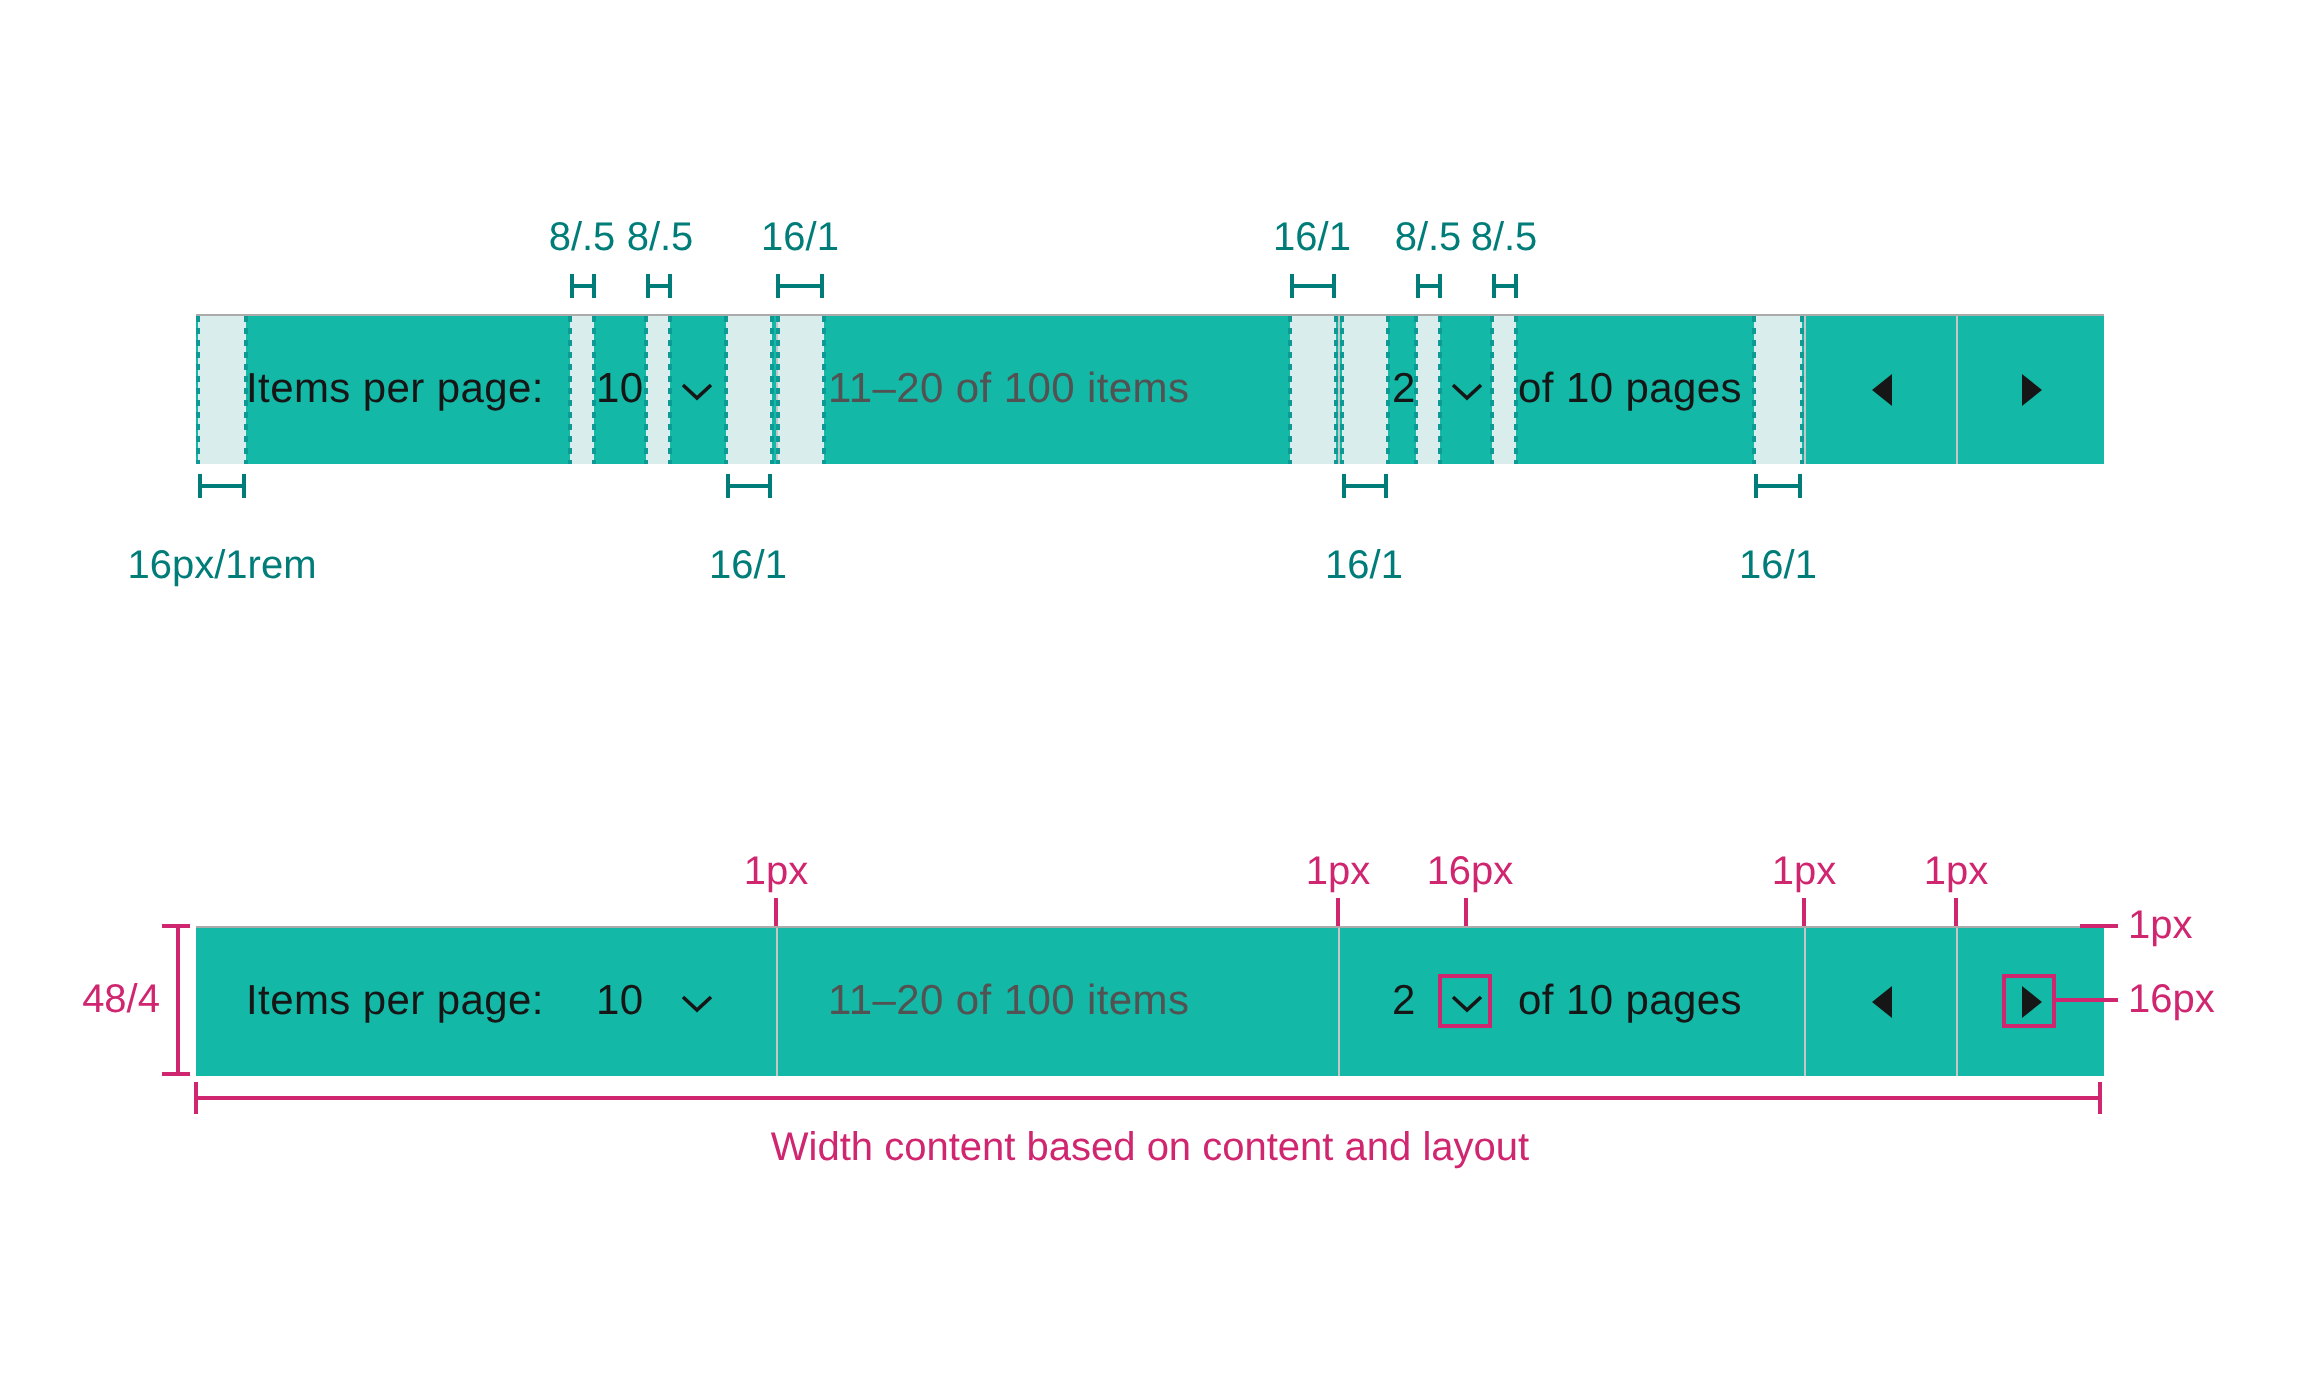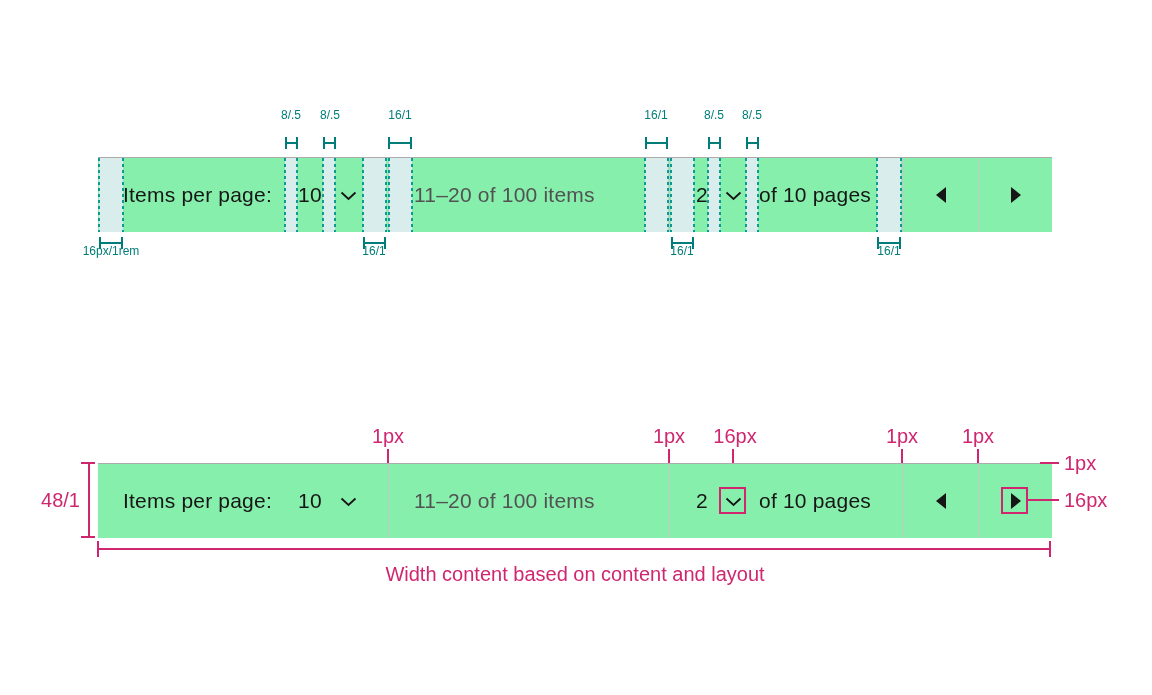--- a/index.html
+++ b/index.html
@@ -7,21 +7,21 @@
   body {
     position:relative;
     width:1152px; height:695px;
     font-family:"Liberation Sans", sans-serif;
     overflow:hidden;
   }
 
   
   .pbar {
     position:absolute; left:98px; width:954px; height:75px;
-    background:#86efac;
+    background:#14b8a6;
     border-top:1px solid #ababab;
   }
   #bar-top    { top:157px; }
   #bar-bottom { top:463px; }
 
   .pbar .btext {
     position:absolute; top:0; height:74px; line-height:74px;
     font-size:21px; color:#161616; white-space:nowrap; letter-spacing:0.2px;
   }
   .pbar .muted { color:#525252; }
@@ -61,25 +61,25 @@
 
   .hbracket {
     position:absolute; height:12px;
     border-left:2px solid #007d79; border-right:2px solid #007d79;
     background:linear-gradient(#007d79,#007d79) center / 100% 2px no-repeat;
   }
   .hbracket.up   { top:137px; }
   .hbracket.down { top:237px; }
 
   .tlabel {
-    position:absolute; color:#007d79; font-size:12px; white-space:nowrap;
+    position:absolute; color:#007d79; font-size:20px; white-space:nowrap;
     transform:translateX(-50%);
   }
   .tlabel.up   { top:108px; }
-  .tlabel.down { top:244px; }
+  .tlabel.down { top:272px; }
 
   
   .mlabel {
     position:absolute; color:#d02670; font-size:20px; white-space:nowrap;
   }
   .mlabel.ctr { transform:translateX(-50%); }
   .mline { position:absolute; background:#d02670; }
   .mbox  { position:absolute; border:2px solid #d02670; }
 </style>
 </head>
@@ -182,21 +182,21 @@
 
 <div class="mbox" style="left:719px;top:487px;width:27px;height:27px"></div>
 
 <div class="mbox" style="left:1001px;top:487px;width:27px;height:27px"></div>
 <div class="mline" style="left:1028px;top:499px;width:31px;height:2px"></div>
 <div class="mlabel" style="left:1064px;top:489px">16px</div>
 
 <div class="mline" style="left:1040px;top:462px;width:19px;height:2px"></div>
 <div class="mlabel" style="left:1064px;top:452px">1px</div>
 
-<div class="mlabel" style="left:28px;top:489px;width:52px;text-align:right">48/1</div>
+<div class="mlabel" style="left:28px;top:489px;width:52px;text-align:right">48/4</div>
 <div class="mline" style="left:88px;top:463px;width:2px;height:75px"></div>
 <div class="mline" style="left:81px;top:462px;width:14px;height:2px"></div>
 <div class="mline" style="left:81px;top:536px;width:14px;height:2px"></div>
 
 <div class="mline" style="left:98px;top:548px;width:953px;height:2px"></div>
 <div class="mline" style="left:97px;top:541px;width:2px;height:16px"></div>
 <div class="mline" style="left:1049px;top:541px;width:2px;height:16px"></div>
 <div class="mlabel" style="left:175px;top:563px;width:800px;text-align:center">Width content based on content and layout</div>
 
 </body></html>

